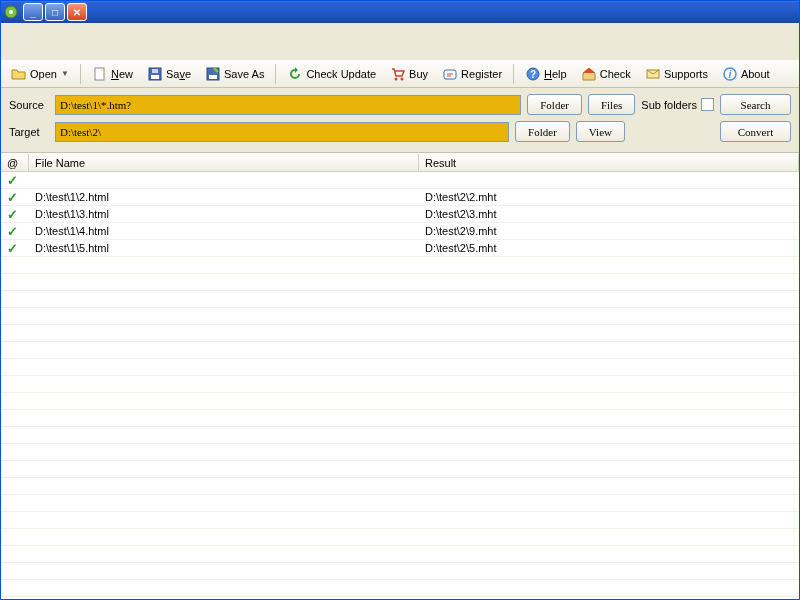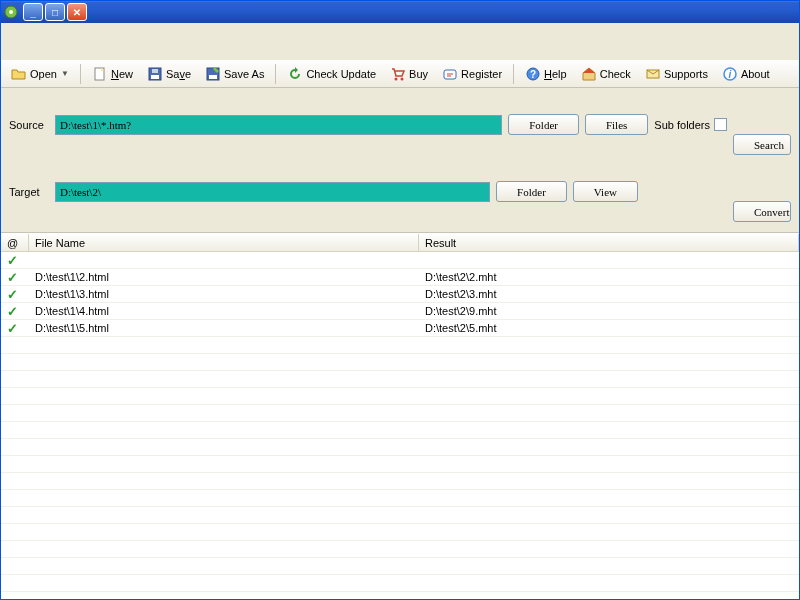--- a/index.html
+++ b/index.html
@@ -13,23 +13,23 @@
 .titlebar .winbtn.close { background: linear-gradient(to bottom,#f3977b,#d9431f); color: white; }
 .toolbar { height: 28px; background: linear-gradient(to bottom,#fefefe,#efece0); border-bottom: 1px solid #c6c3b6; display: flex; align-items: center; padding: 0 4px; gap: 2px; margin-top: 37px; }
 .tbtn { display: flex; align-items: center; gap: 3px; padding: 2px 5px; border: 1px solid transparent; border-radius: 2px; cursor: pointer; color: #000; }
 .tbtn .ic { width: 16px; height: 16px; display: flex; align-items: center; justify-content: center; }
 .tbtn .ul { text-decoration: underline; }
 .tsep { width: 1px; height: 20px; background: #c6c3b6; margin: 0 3px; }
 .tdrop { width: 8px; font-size: 8px; color: #555; margin-left: 1px; }
 .pathrows { background: #ece9d8; padding: 6px 8px 4px 8px; border-bottom: 1px solid #c6c3b6; }
 .pathrow { display: flex; align-items: center; gap: 6px; margin-bottom: 6px; }
 .pathrow label { width: 40px; text-align: left; }
-.pathrow input[type=text] { flex: 1; height: 20px; border: 1px solid #7f9db9; padding: 0 4px; font: 11px Tahoma; background: #14b8a6; }
-.btn { height: 21px; border: 1px solid #7f9db9; background: linear-gradient(to bottom,#fff,#eeeade); border-radius: 3px; padding: 0 20px; font: 11px Tahoma; cursor: pointer; }
-.btnwide { width: 58px; margin-top: 40px; }
+.pathrow input[type=text] { flex: 1; height: 20px; border: 1px solid #7f9db9; padding: 0 4px; font: 11px Tahoma; background: #eab308; }
+.btn { height: 21px; border: 1px solid #7f9db9; background: linear-gradient(to bottom,#fff,#eeeade); border-radius: 3px; padding: 0 12px; font: 11px Tahoma; cursor: pointer; }
+.btnwide { width: 71px; }
 .chk { width: 13px; height: 13px; border: 1px solid #7f9db9; background: white; display: inline-block; }
 .content { height: 478px; background: white; border-top: 1px solid #fff; }
 .listhead { display: flex; height: 18px; background: linear-gradient(to bottom,#fefefe,#f0ede1); border-bottom: 1px solid #d6d2c2; }
 .listhead .col { border-right: 1px solid #d6d2c2; padding: 2px 6px; font-size: 11px; display: flex; align-items: center; }
 .listbody { overflow-y: auto; height: 460px; }
 .row { display: flex; height: 17px; border-bottom: 1px solid #f1efe7; align-items: center; font-size: 11px; }
 .col-at { width: 28px; padding-left: 6px; }
 .col-fn { width: 390px; padding-left: 6px; }
 .col-res { flex: 1; padding-left: 6px; }
 .check { color: #2a9b2a; font-weight: bold; font-size: 13px; }

